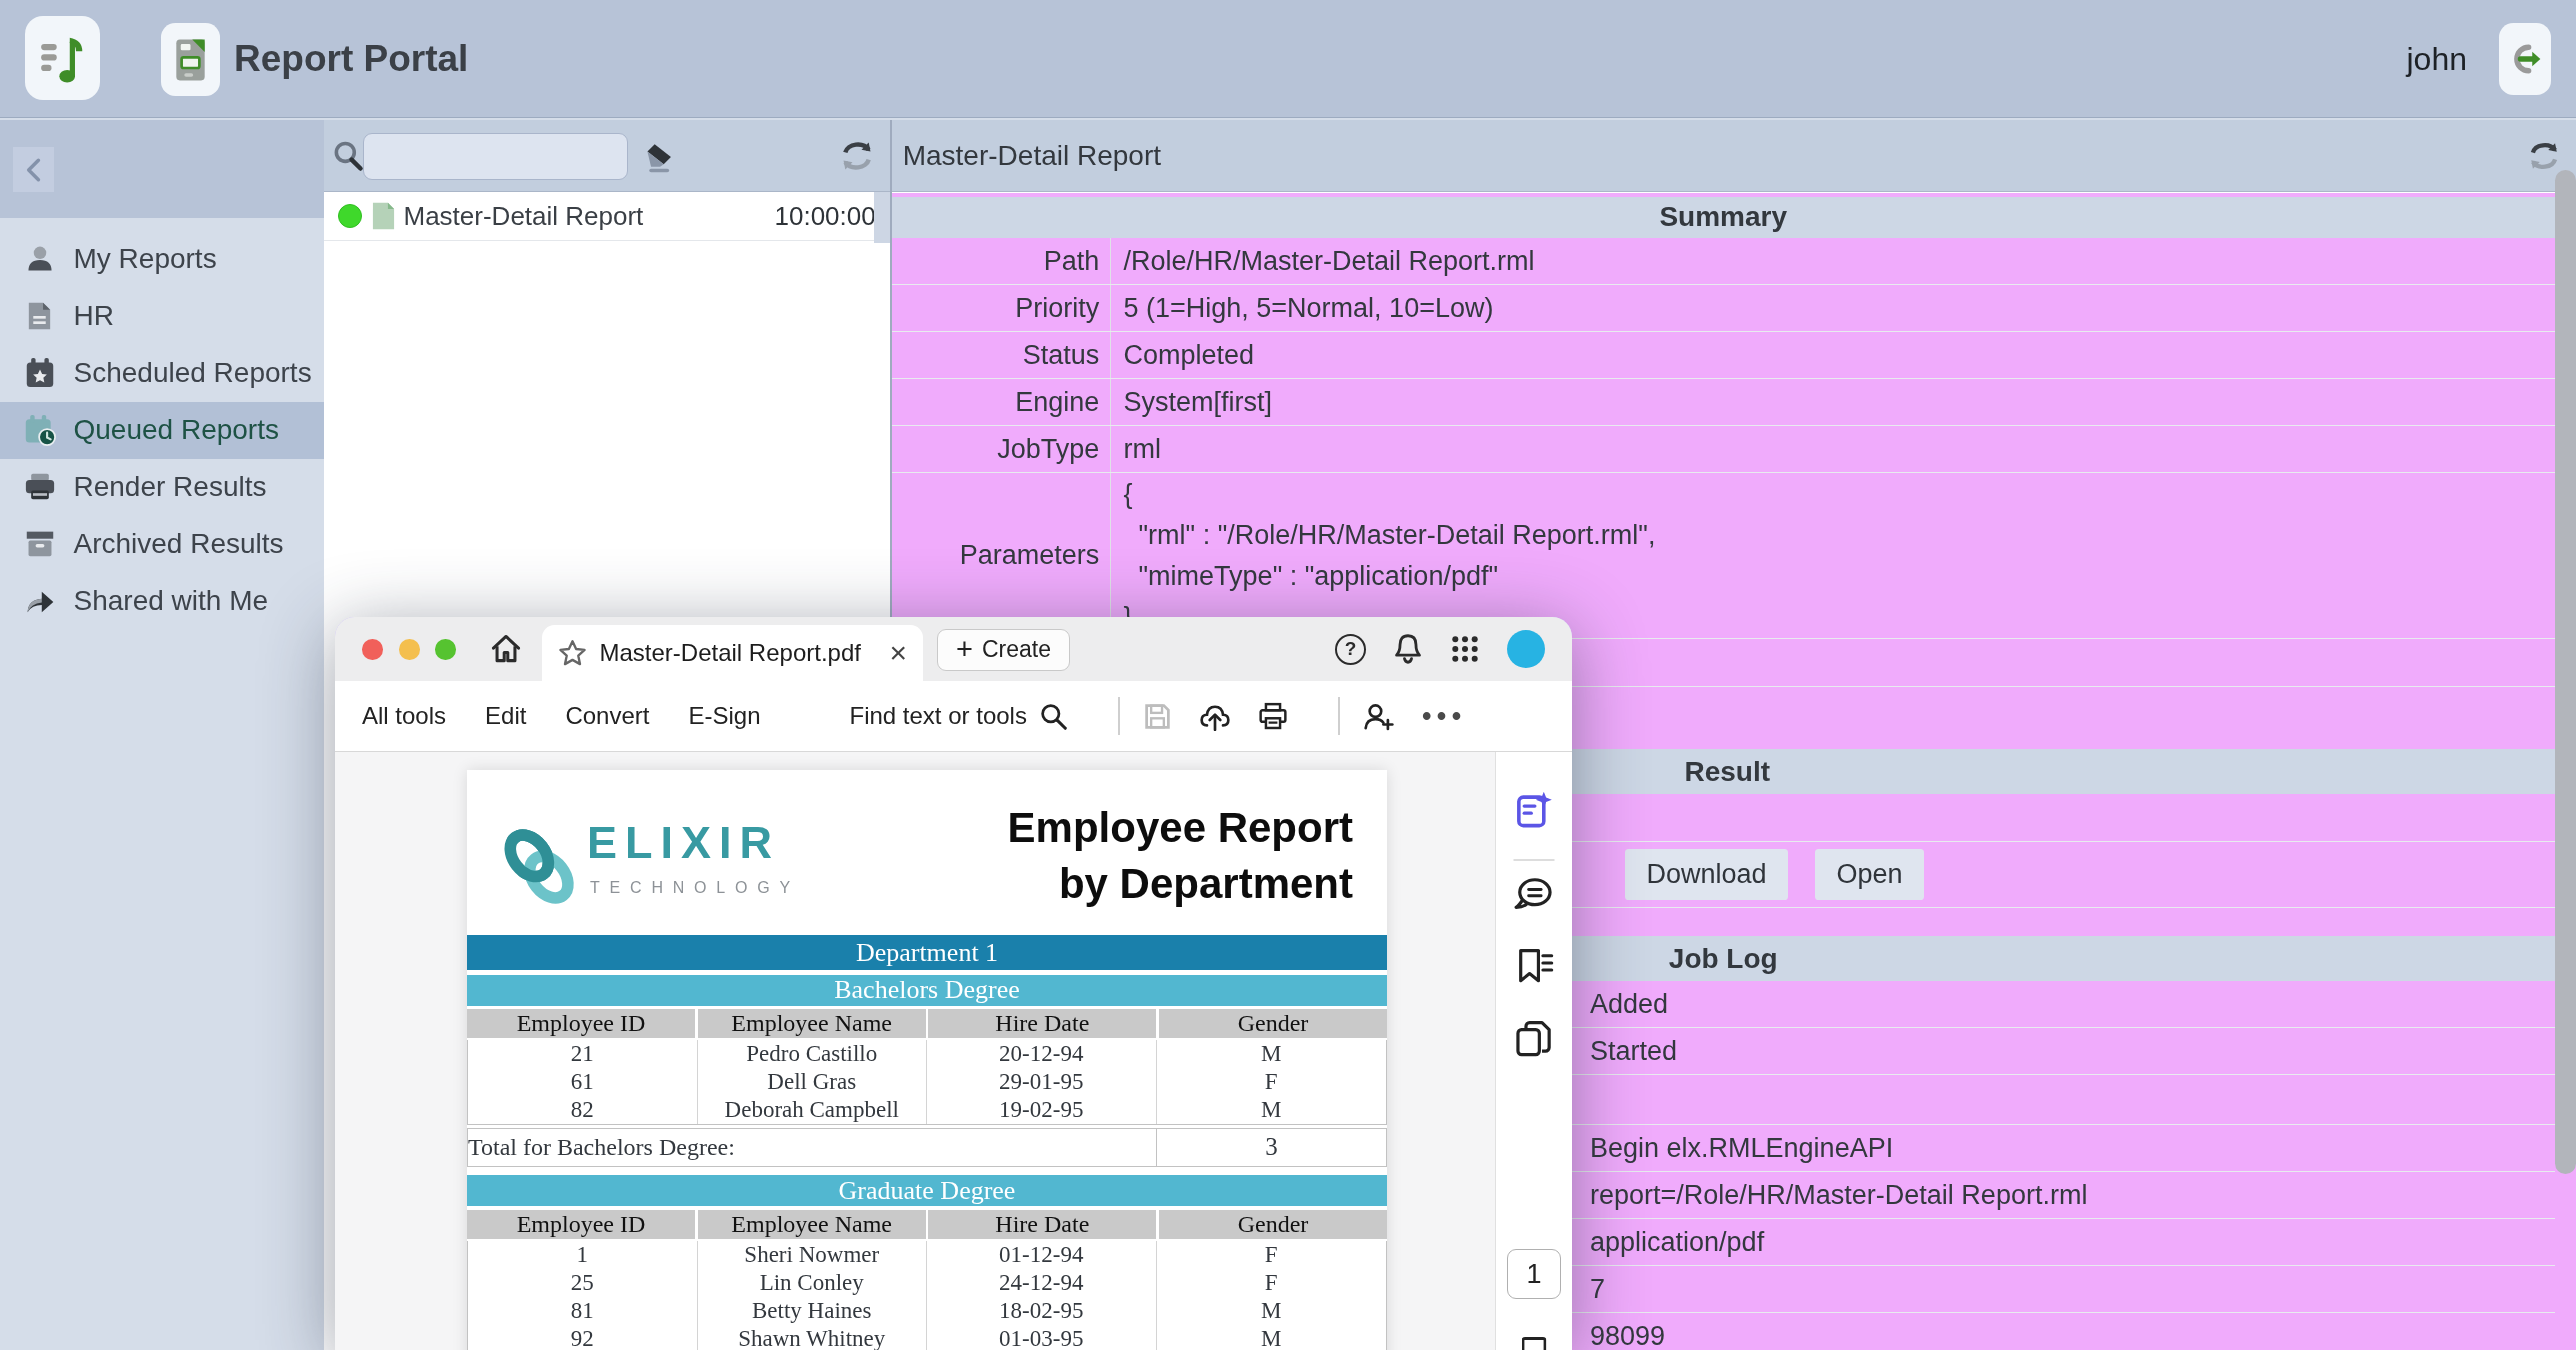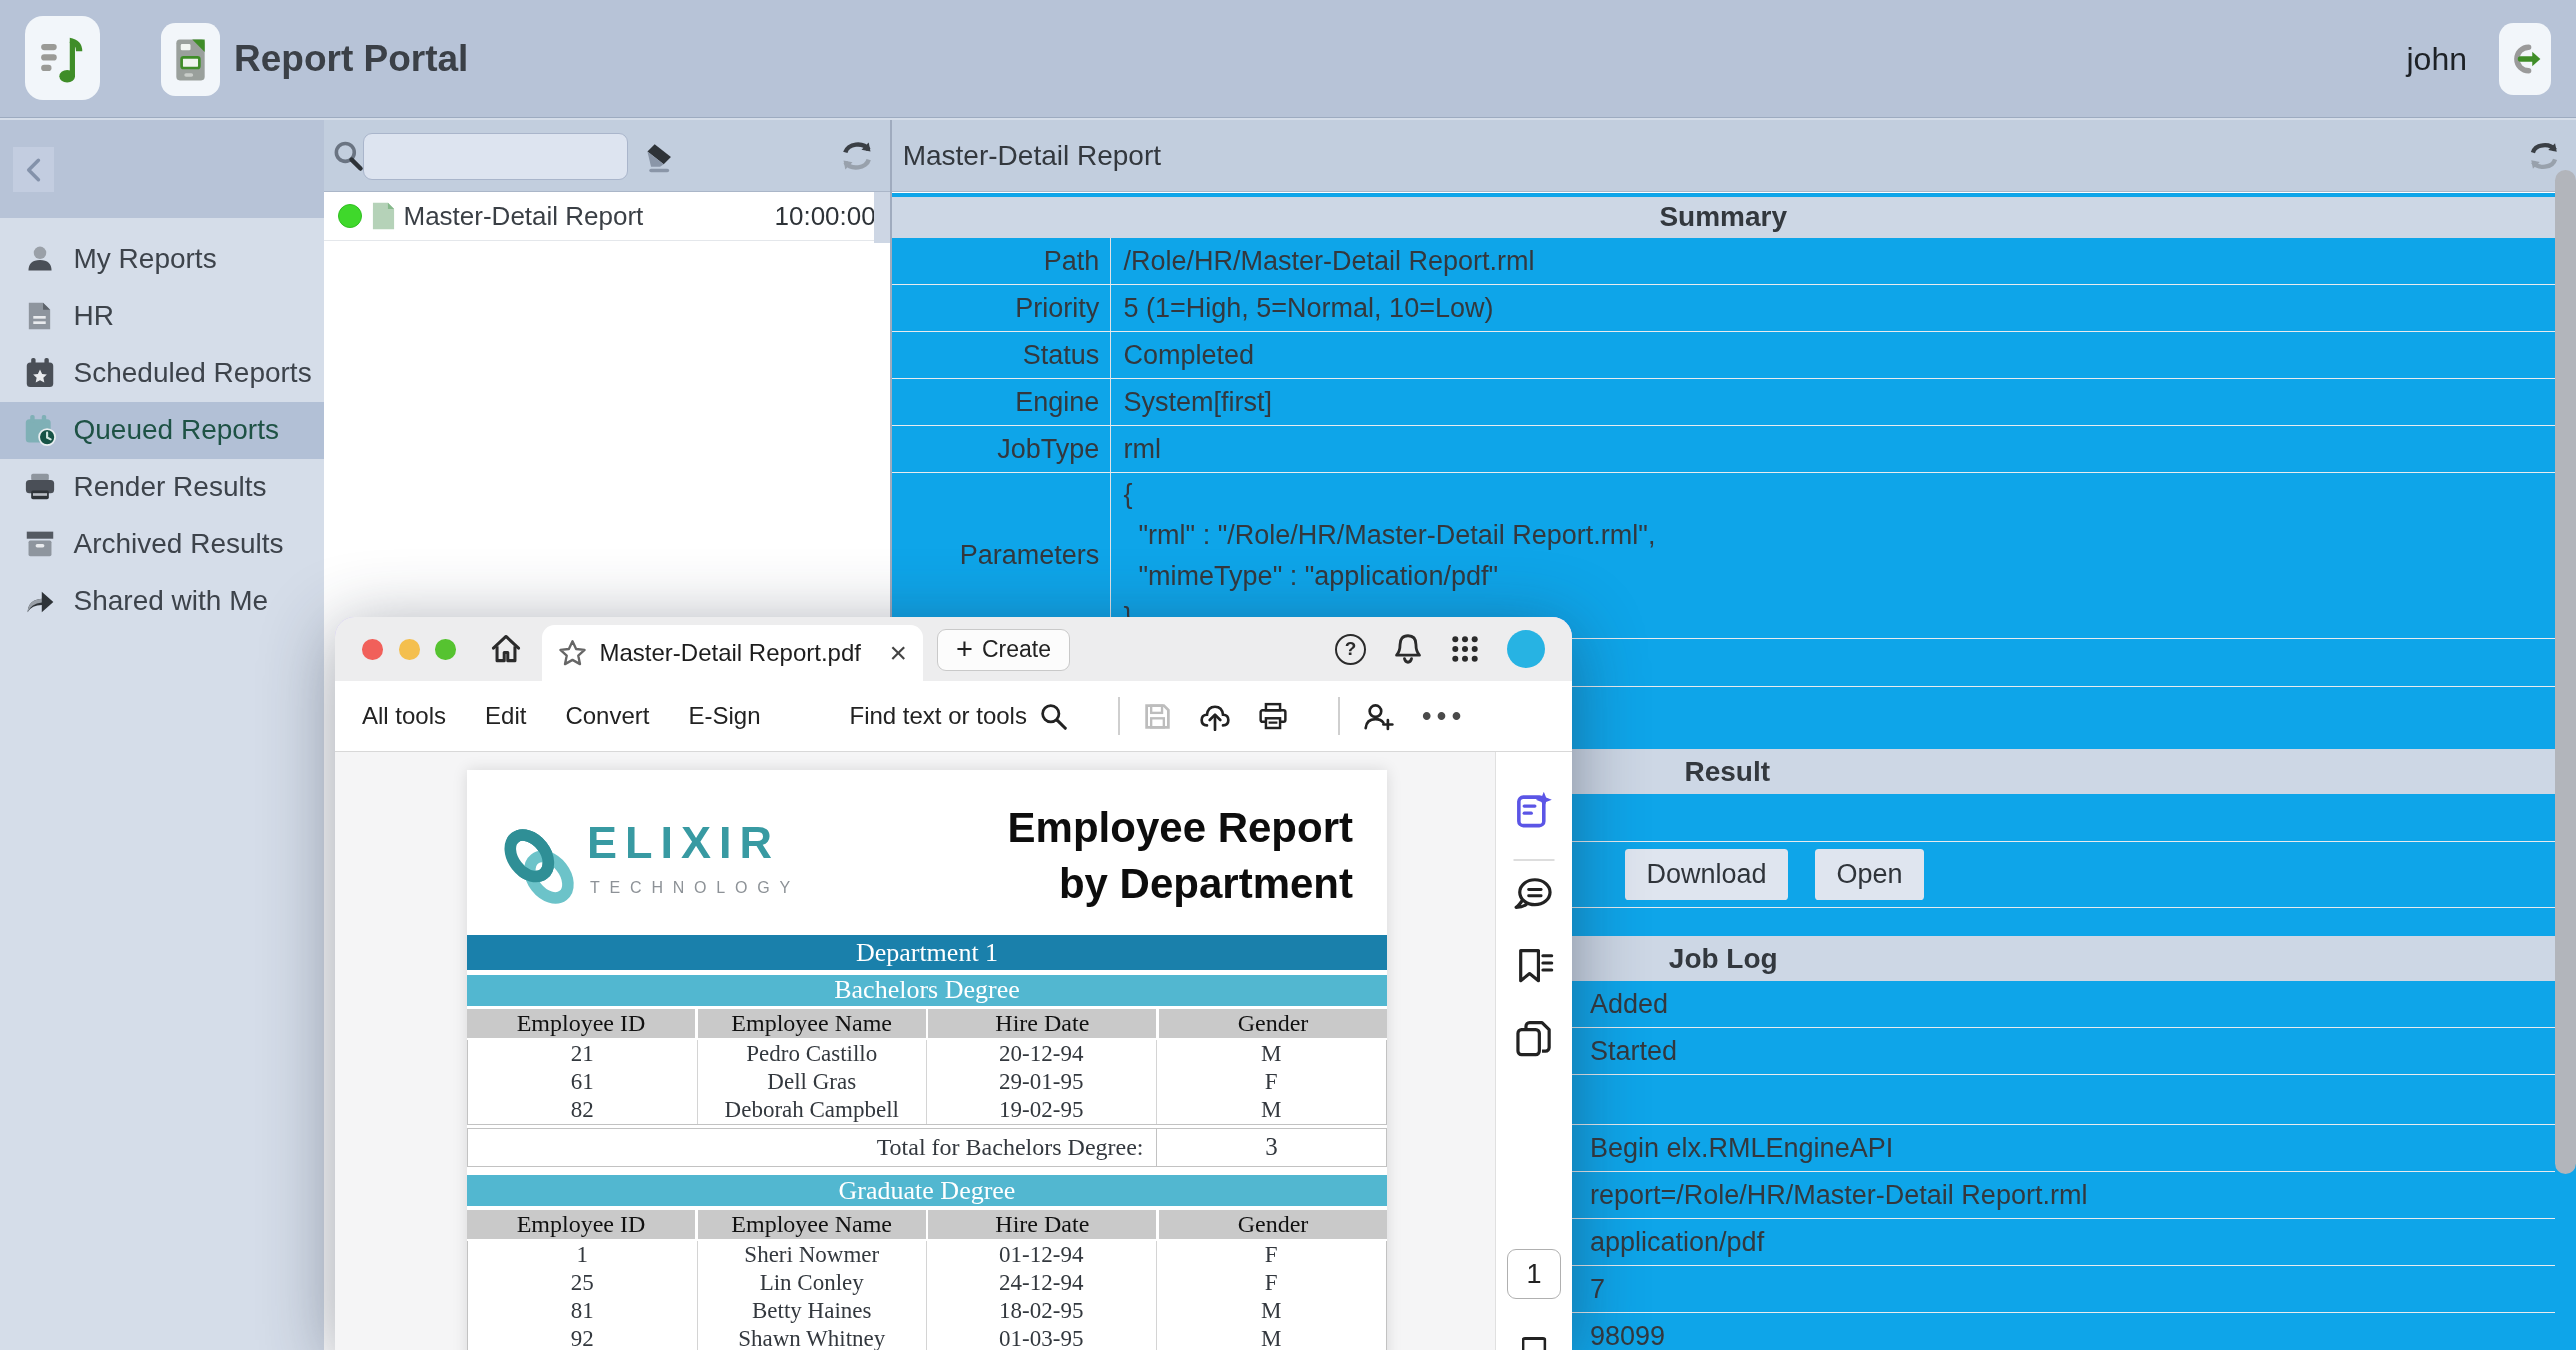--- a/index.html
+++ b/index.html
@@ -33,21 +33,21 @@
   .list-row { height:49px; border-bottom:1.8px solid #e4e7eb; display:flex; align-items:center; padding:0 14.3px; background:#fff; }
   .status-dot { width:24px; height:24px; border-radius:50%; background:#3fd82b; border:1.8px solid #2fbf20; flex:0 0 auto; }
   .list-name { font-size:26px; color:#3a3f45; margin-left:7.2px; }
   .list-time { margin-left:auto; font-size:26px; color:#2e3338; }
   .list-scroll-stub { position:absolute; right:0; top:72px; width:16px; height:51px; background:#cdd6e4; }
 
   
   .main-panel { position:absolute; left:892px; top:120px; width:1684px; bottom:0; background:#ffffff; z-index:3; }
   .main-header { height:72px; background:#c2cede; border-bottom:1.8px solid #aab6c8; display:flex; align-items:center; padding:0 14.3px 0 10.7px; font-size:28px; color:#33383e; }
   .main-header .sp { margin-left:auto; }
-  .main-body { position:absolute; top:73px; left:0; right:0; bottom:0; overflow:hidden; background:#0ea5e9; }
+  .main-body { position:absolute; top:73px; left:0; right:0; bottom:0; overflow:hidden; background:#f0abfc; }
   .section-bar { position:absolute; left:0; right:21.5px; height:41px; background:#cdd7e5; display:flex; align-items:center; justify-content:center; font-weight:bold; font-size:28px; color:#33383e; }
   .summary-rows { position:absolute; top:45px; left:0; right:21.5px; }
   .srow { display:flex; border-bottom:1.8px solid #e8ebef; min-height:47px; align-items:center; }
   .srow .lab { flex:0 0 219px; text-align:right; padding-right:10.7px; border-right:1.8px solid #dfe2e7; font-size:27px; color:#33383e; align-self:stretch; display:flex; align-items:center; justify-content:flex-end; }
   .srow .val { padding-left:12.5px; font-size:27px; color:#33383e; }
   .srow.params { height:166px; }
   .val-pre { white-space:pre-wrap; line-height:41px; }
   .srow.empty-row { height:48px; }
   .result-block { position:absolute; top:556px; left:8px; right:21.5px; }
   .rrow { border-bottom:1.8px solid #e8ebef; }
@@ -99,21 +99,21 @@
   .report-title { position:absolute; right:34px; top:30px; text-align:right; font-size:42px; line-height:1.34; color:#0d0d0d; font-weight:600; }
   .emp-table { position:absolute; left:0; top:165px; width:920px; font-family:"Liberation Serif", serif; }
   .dept-bar { height:35px; background:#1a80ab; color:#fff; font-size:26px; display:flex; align-items:center; justify-content:center; margin-bottom:4.5px; }
   .deg-bar { height:31px; background:#52b7d0; color:#fff; font-size:26px; display:flex; align-items:center; justify-content:center; margin-bottom:3.6px; }
   .cols { display:grid; grid-template-columns:1fr 1fr 1fr 1fr; column-gap:2.7px; margin-bottom:1.8px; }
   .hcell { background:#c9c9c9; height:29px; display:flex; align-items:center; justify-content:center; font-size:24px; color:#111; }
   .data-grid { display:grid; grid-template-columns:1fr 1fr 1fr 1fr; border:1.8px solid #c2c2c2; border-top:none; }
   .dcell { text-align:center; font-size:23px; height:28px; line-height:28px; border-right:1.8px solid #d4d4d4; overflow:hidden; }
   .dcell.last { border-right:none; }
   .total-row { margin-top:3.6px; border:1.8px solid #c2c2c2; display:grid; grid-template-columns:1fr 230px; height:39px; }
-  .total-lab { text-align:right; padding-right:12.5px; font-size:24px; line-height:36px; }
+  .total-lab { padding-right:12.5px; font-size:24px; line-height:36px; }
   .total-val { border-left:1.8px solid #c2c2c2; text-align:center; font-size:25px; line-height:36px; }
   .sect-gap { height:8px; }
 </style>
 </head>
 <body>
 
 <div class="app-header">
   <div class="hbtn logo-btn">
     <svg width="50" height="55" viewBox="0 0 48 52">
       <rect x="3" y="12" width="15" height="6" rx="3" fill="#9a9a96"></rect>

